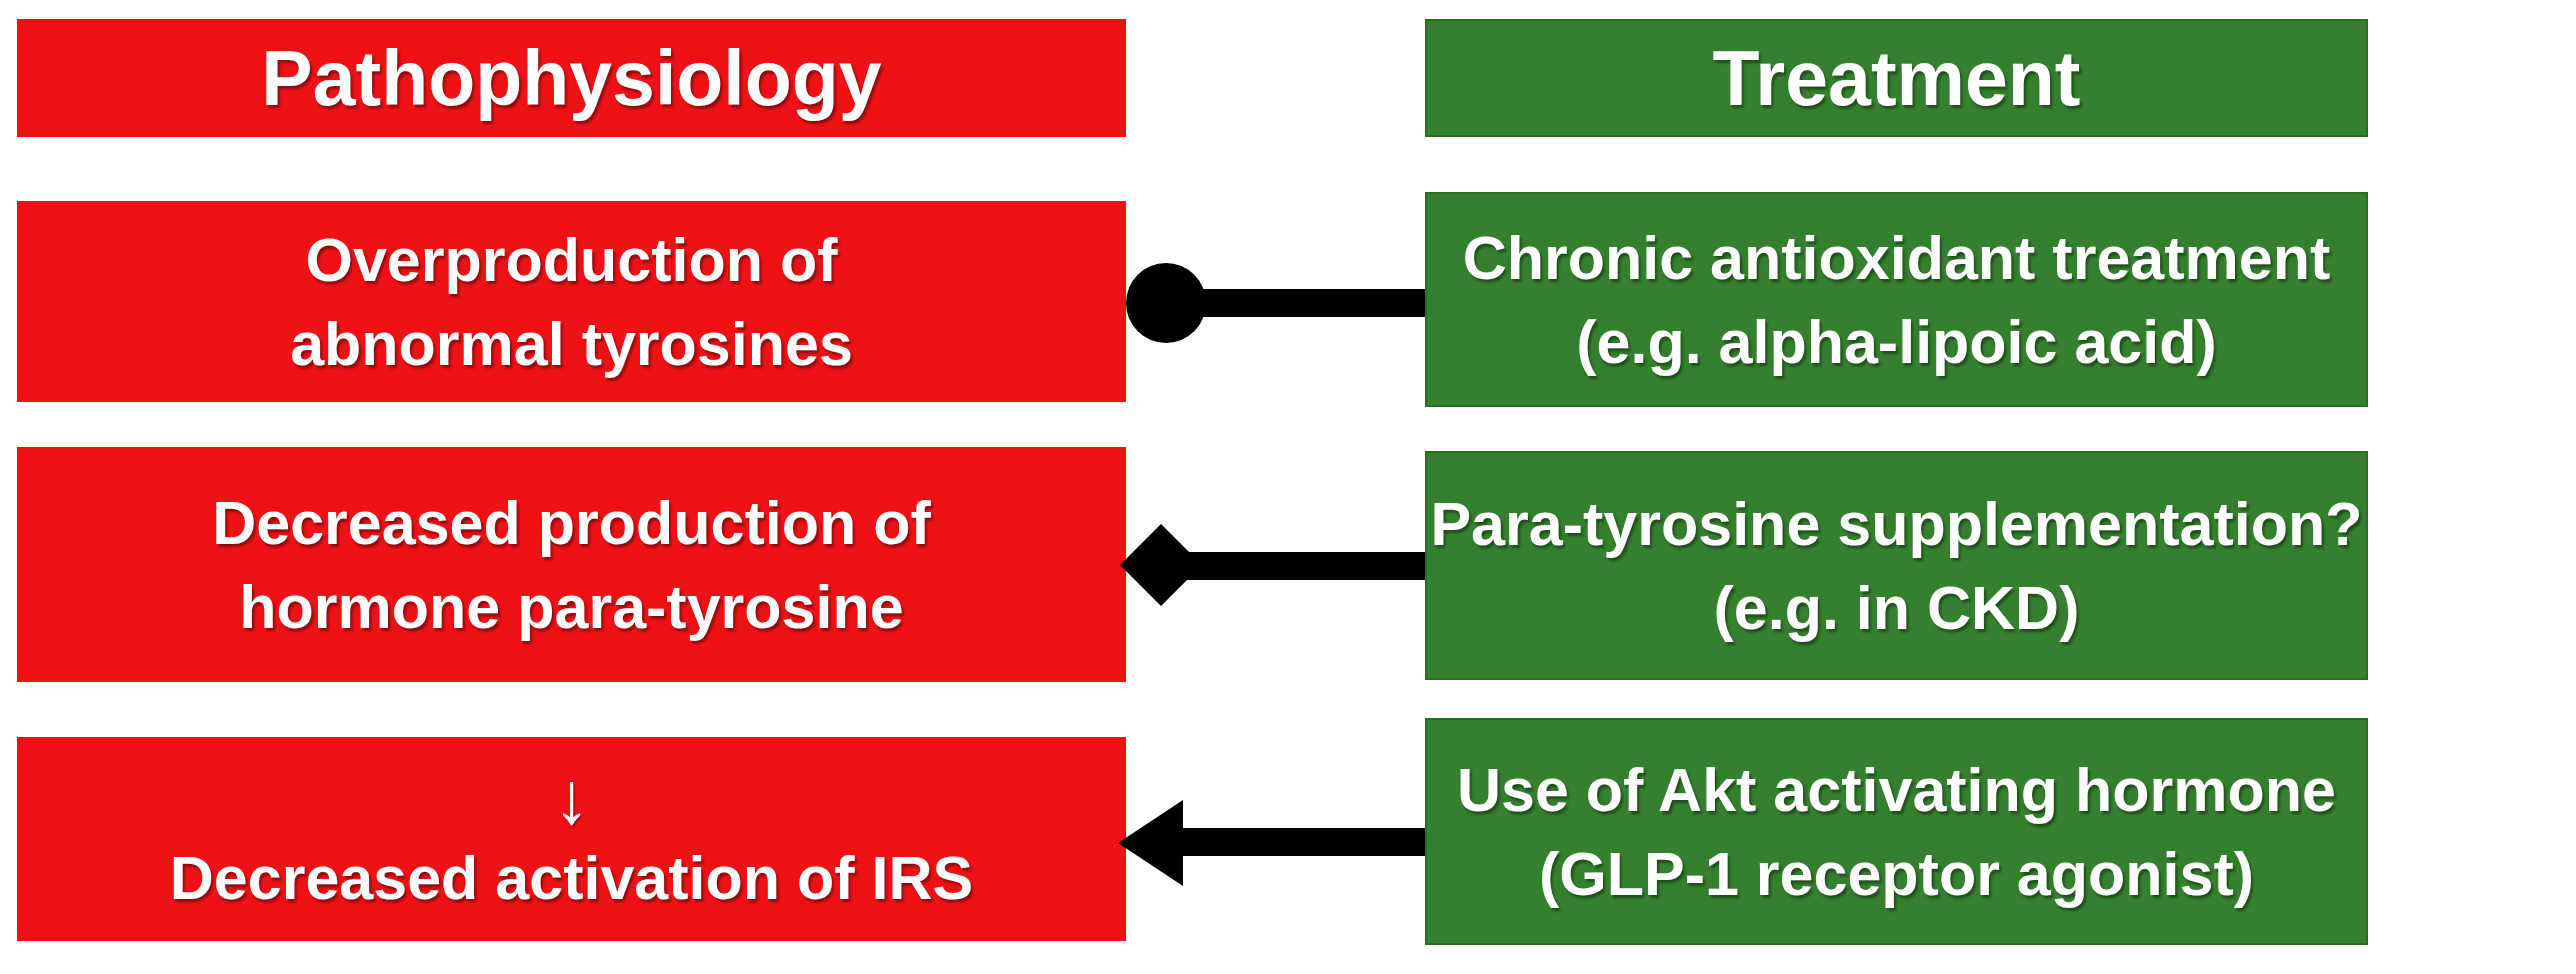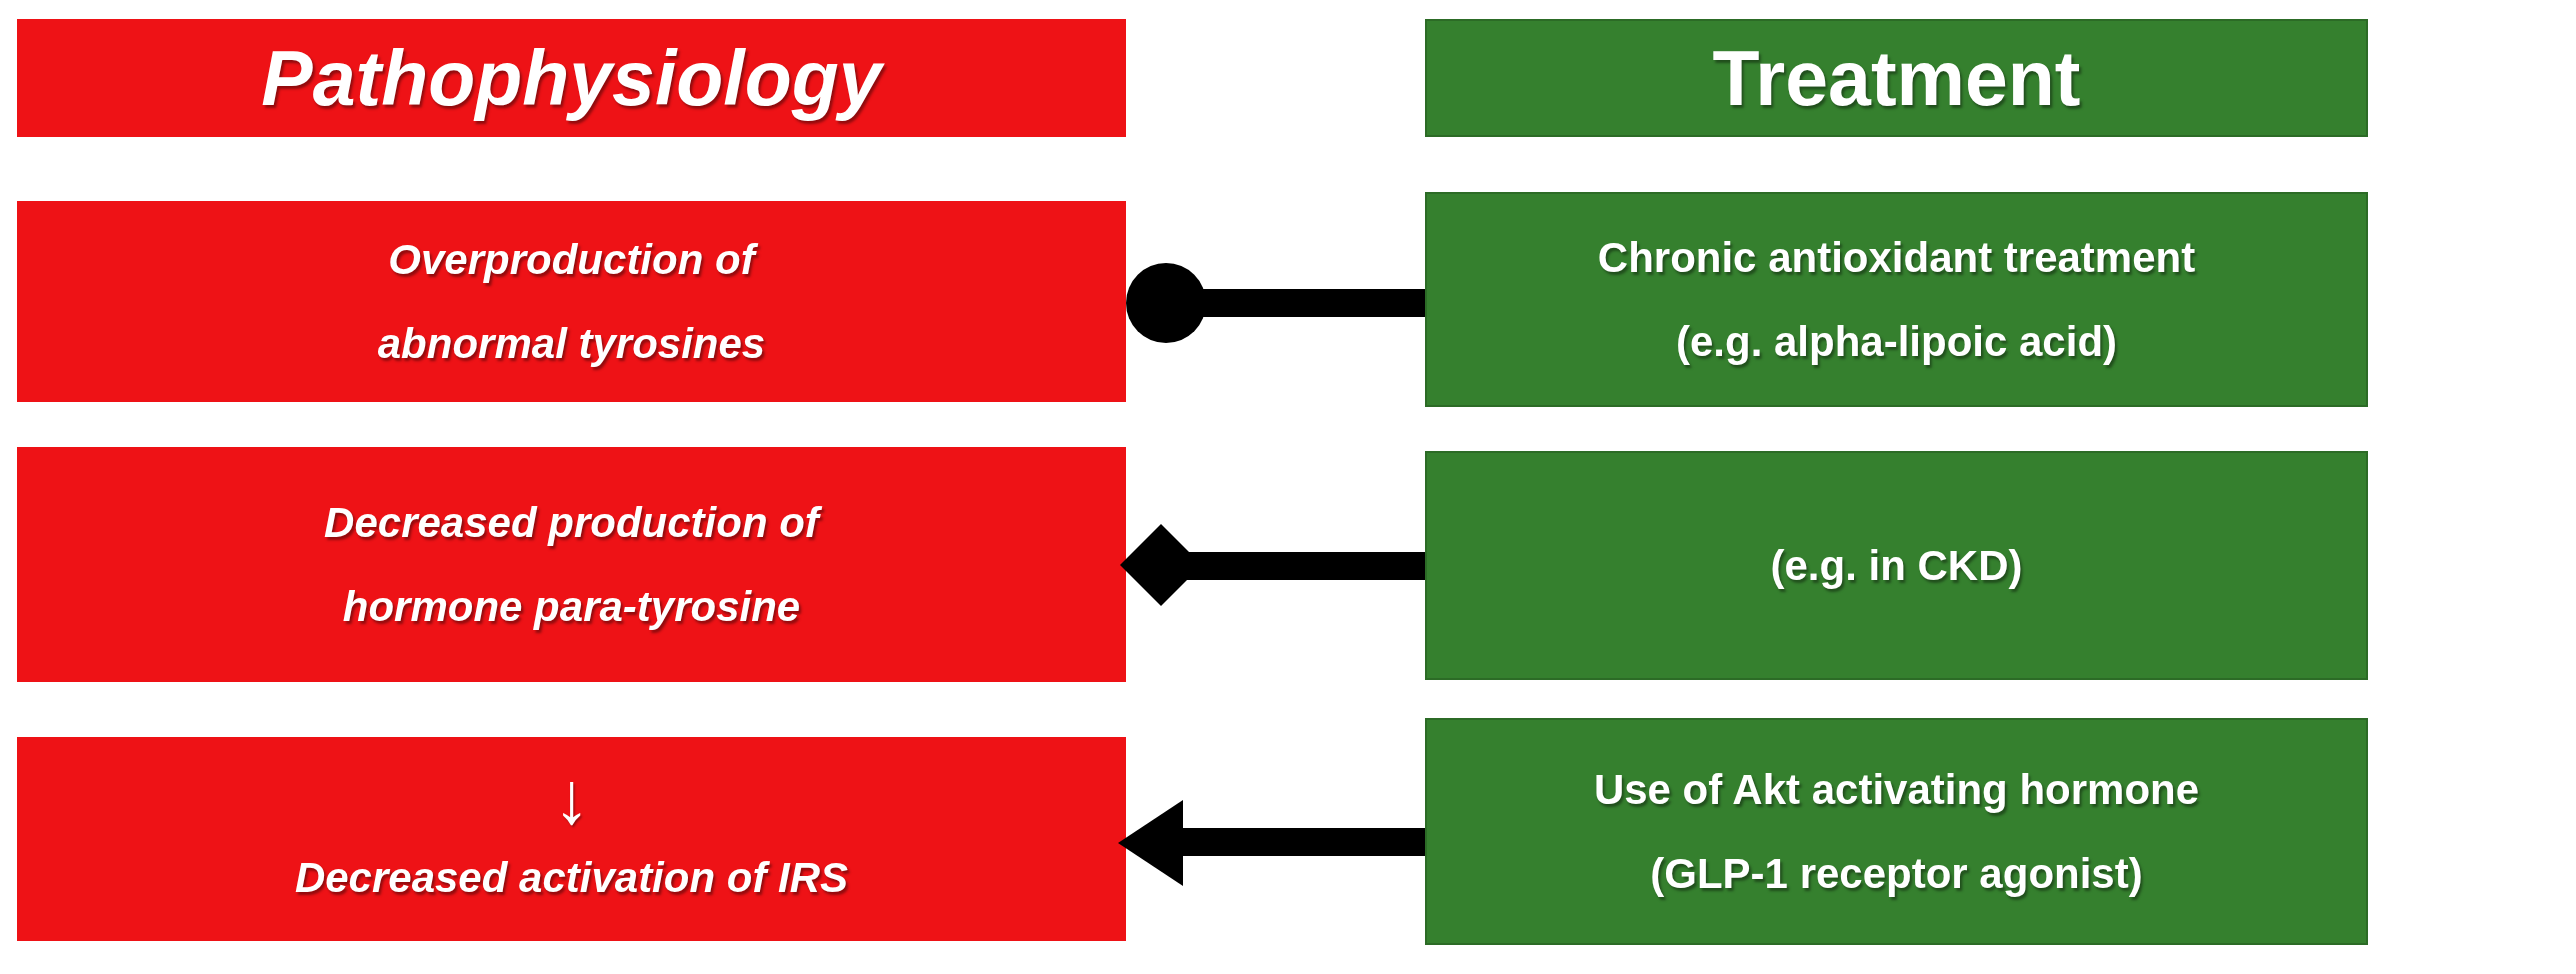--- a/index.html
+++ b/index.html
@@ -30,36 +30,35 @@
     align-items: center;
     text-align: center;
     color: var(--text);
     font-weight: bold;
     box-sizing: border-box;
   }
   .red-box {
     left: 17px;
     width: 1109px;
     background: var(--red);
-    font-style: italic;
   }
   .green-box {
     left: 1425px;
     width: 943px;
     background: var(--green);
     border: 2.1px solid var(--green-border);
   }
   .header-box {
     top: 18.5px;
     height: 118px;
     font-size: 77px;
     line-height: 82px;
   }
   .body-text {
-    font-size: 42px;
+    font-size: 61px;
     line-height: 84px;
     text-shadow: 2.1px 2.7px 2.7px rgba(0,0,0,0.40);
   }
   .header-text {
     text-shadow: 2.1px 2.7px 2.7px rgba(0,0,0,0.40);
   }
   .down-arrow-glyph {
     font-weight: 400;
     font-size: 73px;
     line-height: 77px;
@@ -121,20 +120,21 @@
 
   <div class="box red-box" style="top:447px; height:235px;">
     <div class="body-text">Decreased production of</div>
     <div class="body-text">hormone para-tyrosine</div>
   </div>
   <div>
     <div class="conn-line" style="left:1161px; top:552px; width:264px;"></div>
     <div class="conn-diamond" style="left:1132px; top:536px;"></div>
   </div>
   <div class="box green-box" style="top:451px; height:229px;">
+    <div class="body-text">Para-tyrosine supplementation?</div>
     <div class="body-text">(e.g. in CKD)</div>
   </div>
 
   <div class="box red-box" style="top:737px; height:204px;">
     <div class="down-arrow-glyph">↓</div>
     <div class="body-text">Decreased activation of IRS</div>
   </div>
   <div>
     <div class="conn-line" style="left:1183px; top:828px; width:242px;"></div>
     <div class="conn-arrowhead-left" style="left:1118px; top:800px;"></div>

